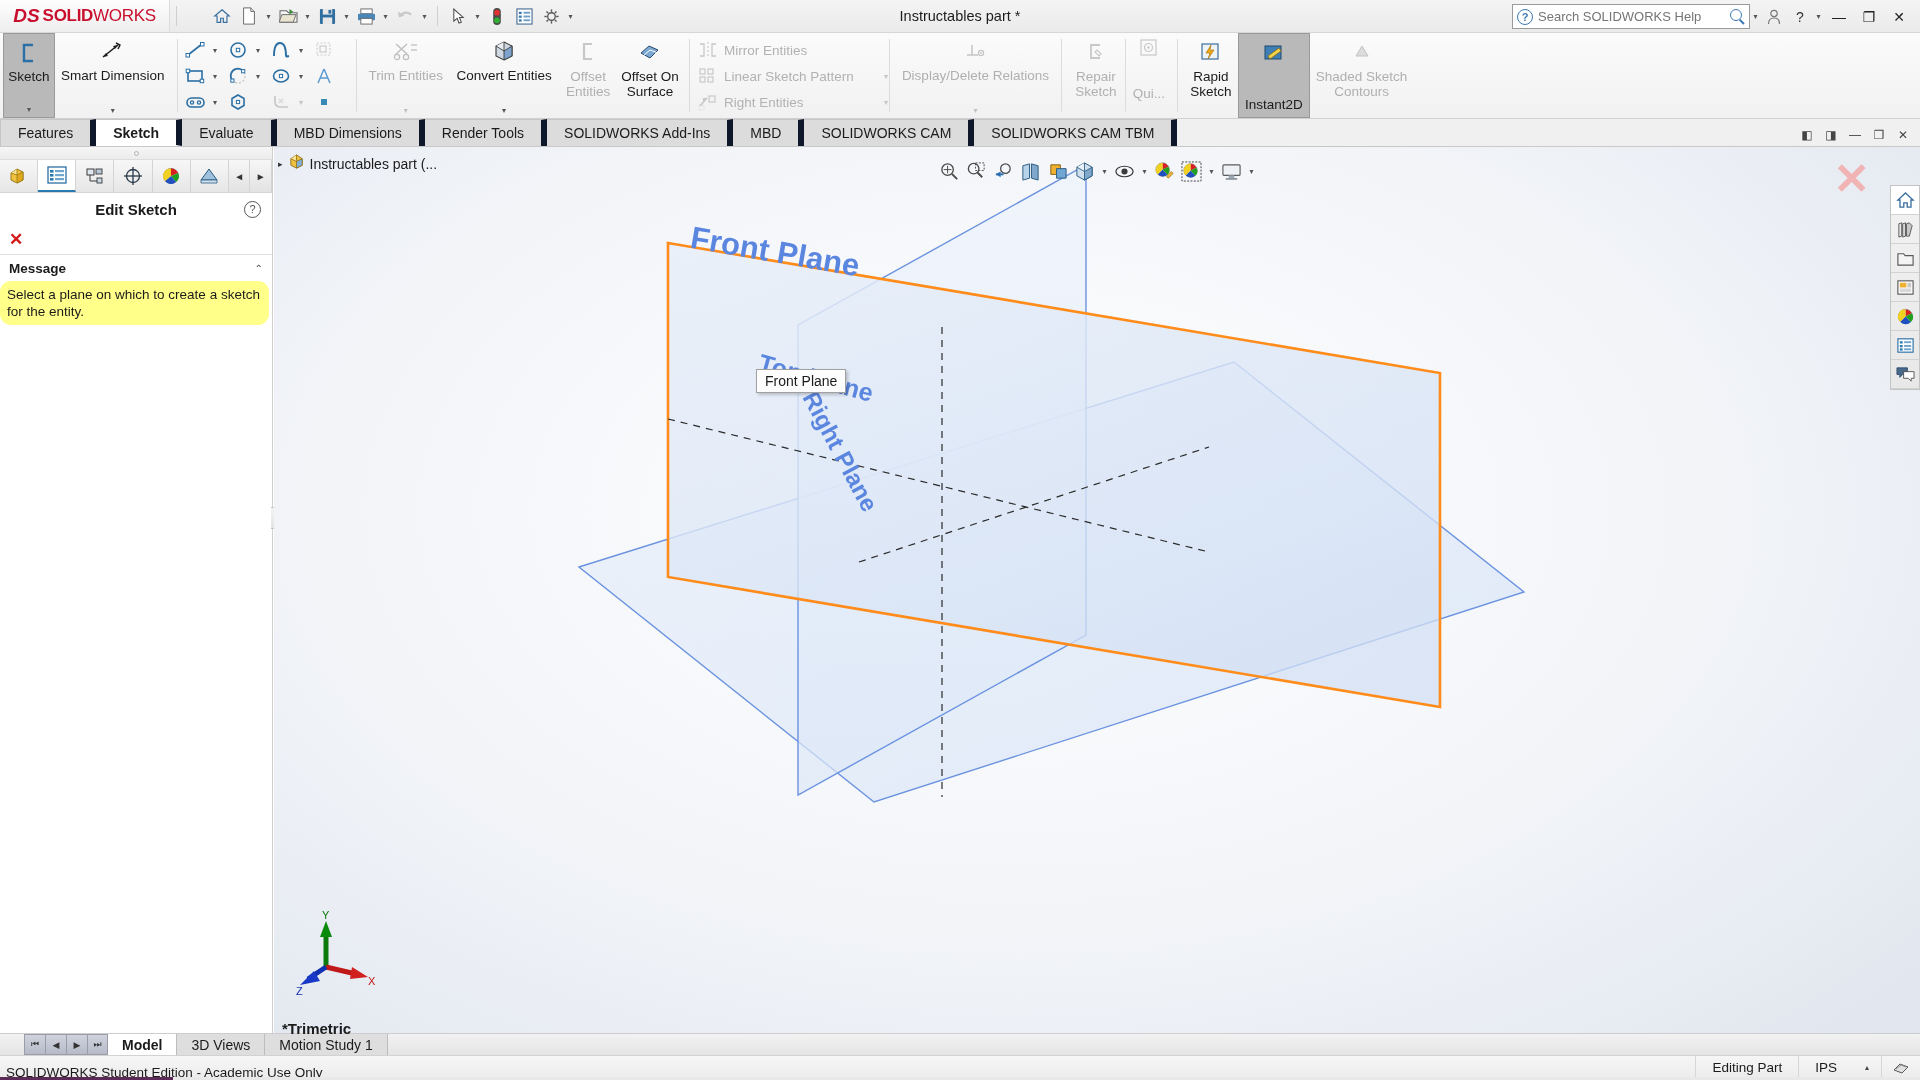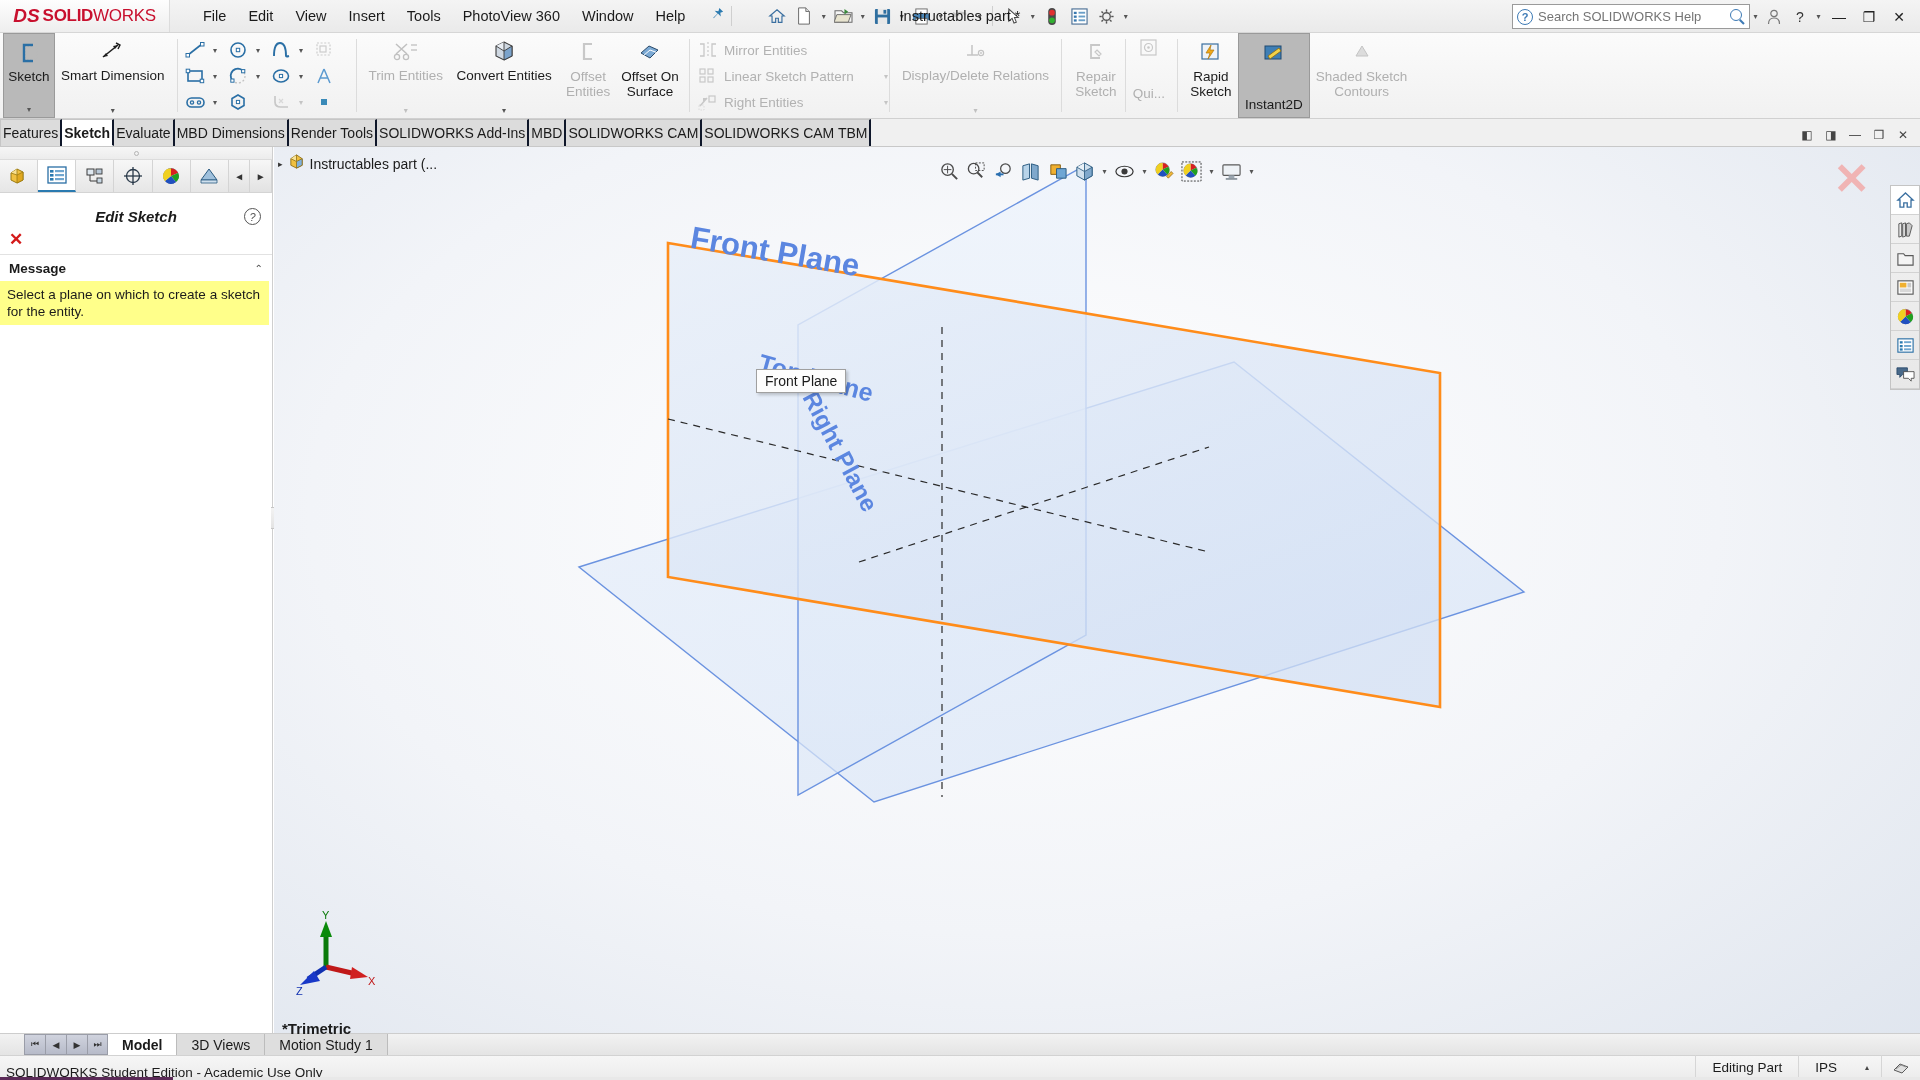--- a/index.html
+++ b/index.html
@@ -90,23 +90,23 @@
   .sm-arrow { font-size:8px; color:#555; width:13px; text-align:center; }
   .sm-btn.disabled .sm-arrow { color:#c4c4c4; }
 
   
   .cmdtabs {
     position:absolute; top:119px; left:0; width:1920px; height:28px;
     background:#f0f0f0; display:flex; align-items:flex-end;
     border-bottom:1px solid #c8c8c8;
   }
   .cmdtab {
-    height:27px; padding:0 2px; display:flex; align-items:center;
+    height:27px; padding:0 17px; display:flex; align-items:center;
     font-size:14px; color:#1b1b1b; background:#dcdcdc;
-    border-right:2px solid #0f172a; border-top:1px solid #c6c6c6; cursor:pointer;
+    border-right:6px solid #0f172a; border-top:1px solid #c6c6c6; cursor:pointer;
   }
   .cmdtab:first-child { border-left:1px solid #c6c6c6; }
   .cmdtab.active { background:#ffffff; font-weight:bold; border-bottom:1px solid #fff; }
   .cmdtabs-right { margin-left:auto; display:flex; align-items:center; padding-right:6px; gap:2px; }
   .ctr-btn { width:22px;height:22px;display:flex;align-items:center;justify-content:center;font-size:12px;color:#444;cursor:pointer;}
 
   
   .leftpanel {
     position:absolute; top:147px; left:0; width:273px; bottom:25px;
     background:#ffffff; border-right:1px solid #cfcfcf;
@@ -115,33 +115,33 @@
     border-bottom:1px solid #dcdcdc; display:flex; align-items:center; justify-content:center; cursor:row-resize; }
   .lp-splitter .dot { width:5px;height:5px;border:1px solid #b4b4b4;border-radius:50%; }
 
   .lp-tabs { height:33px; display:flex; align-items:stretch; background:#eeeeee; border-bottom:1px solid #d4d4d4; }
   .lp-tab { width:39px; display:flex; align-items:center; justify-content:center; cursor:pointer;
      border-right:1px solid #d4d4d4; background:linear-gradient(to bottom,#f7f7f7,#e6e6e6); }
   .lp-tab.active { background:#ffffff; border-bottom:2px solid #2a7ab0; }
   .lp-nav { width:22px; display:flex; align-items:center; justify-content:center; font-size:10px;
      color:#333; cursor:pointer; border-right:1px solid #d4d4d4; background:linear-gradient(to bottom,#f7f7f7,#e2e2e2); }
 
-  .pm-title { height:32px; display:flex; align-items:flex-end; justify-content:center; position:relative;font-style:italic; }
+  .pm-title { height:32px; display:flex; align-items:center; justify-content:center; position:relative; }
   .pm-title .t { font-size:15px; font-weight:bold; color:#1b1b1b; }
   .pm-help { position:absolute; right:11px; width:17px;height:17px;border:1.5px solid #555; border-radius:50%;
      display:flex;align-items:center;justify-content:center;font-size:11px;color:#555;cursor:pointer;}
 
   .pm-actions { height:30px; display:flex; align-items:center; padding-left:9px; gap:12px;
      border-bottom:1px solid #e2e2e2; }
   .pm-x { font-size:17px; color:#d41a1a; cursor:pointer; font-weight:bold; line-height:1; }
 
   .pm-sec { display:flex; align-items:center; height:26px; padding:0 9px; justify-content:space-between; }
   .pm-sec .s { font-size:13.5px; font-weight:bold; color:#1b1b1b; }
   .pm-sec .chev { font-size:10px; color:#444; cursor:pointer; }
-  .pm-msg { margin:0 3px 0 0; background:#ffff8a; padding:5px 7px; font-size:13.5px; color:#1b1b1b; line-height:17px; }
+  .pm-msg { margin:0 3px 0 0; background:#ffff8a; padding:5px 7px; font-size:13.5px; color:#1b1b1b; line-height:17px;border-radius:11px; }
 
   .lp-handle { position:absolute; right:-8px; top:360px; width:9px; height:22px;
     background:linear-gradient(to bottom,#f3f3f3,#e3e3e3); border:1px solid #c6c6c6; border-left:none;
     border-radius:0 3px 3px 0; display:flex;align-items:center;justify-content:center; cursor:pointer; }
   .lp-handle .dd { width:3px;height:3px;background:#8d8d8d;border-radius:50%; }
 
   
   .viewport {
     position:absolute; top:147px; left:274px; right:0; bottom:25px;
     background: radial-gradient(ellipse at 45% 40%, #ffffff 0%, #f2f4f8 55%, #dfe5ee 100%);
@@ -205,35 +205,20 @@
 </style>
 </head>
 <body>
 
 <div class="titlebar">
   <div class="sw-logo">
     <span class="sw-3ds">DS</span>
     <span class="sw-logo-txt"><b>SOLID</b><span class="light">WORKS</span></span>
   </div>
 
-  <div class="menu">
-    <div class="menu-item">File</div>
-    <div class="menu-item">Edit</div>
-    <div class="menu-item">View</div>
-    <div class="menu-item">Insert</div>
-    <div class="menu-item">Tools</div>
-    <div class="menu-item">PhotoView 360</div>
-    <div class="menu-item">Window</div>
-    <div class="menu-item">Help</div>
-    <div class="pin-icon">
-      <svg width="15" height="15" viewBox="0 0 16 16">
-          <path d="M10 1 L14 5 L11 6 L11.5 10 L8.5 7 L4 12 L3.5 11.5 L8 7 L5 4 L9 4.5 Z" fill="#2a7ab0"></path>
-        </svg>
-    </div>
-  </div>
 
   <div class="qat-sep"></div>
   <div class="qat">
     <div class="qat-btn">
       <svg width="18" height="18" viewBox="0 0 20 20">
           <path d="M10 3 L18 10 L15.5 10 L15.5 17 L11.5 17 L11.5 12.5 L8.5 12.5 L8.5 17 L4.5 17 L4.5 10 L2 10 Z" fill="none" stroke="#3a6fa0" stroke-width="1.3"></path>
         </svg>
     </div>
     <div class="qat-btn">
       <svg width="16" height="18" viewBox="0 0 16 20">

